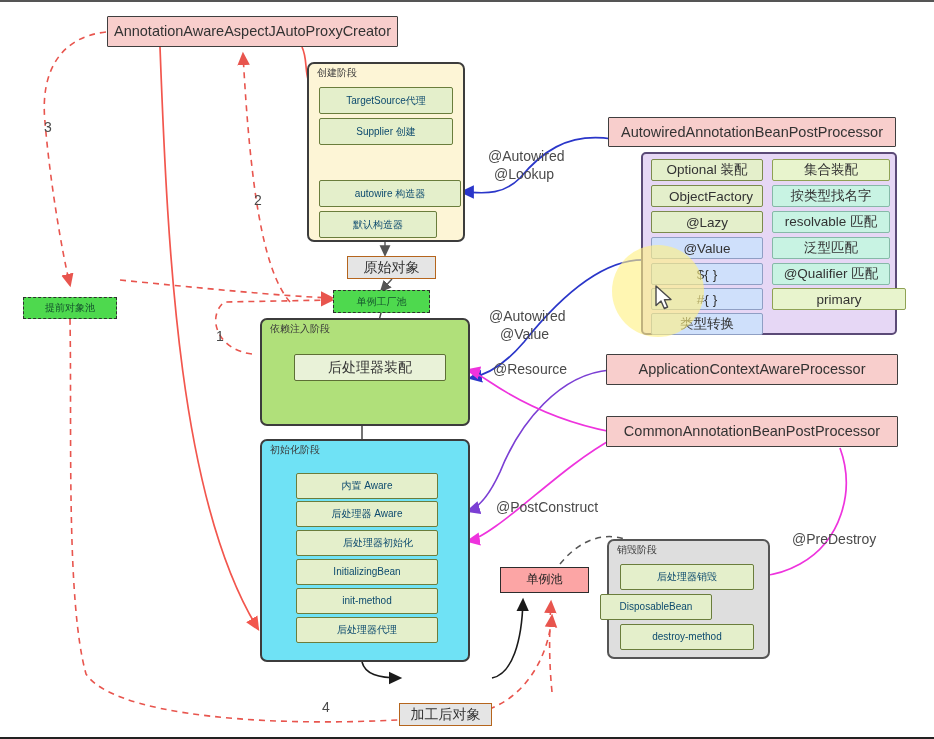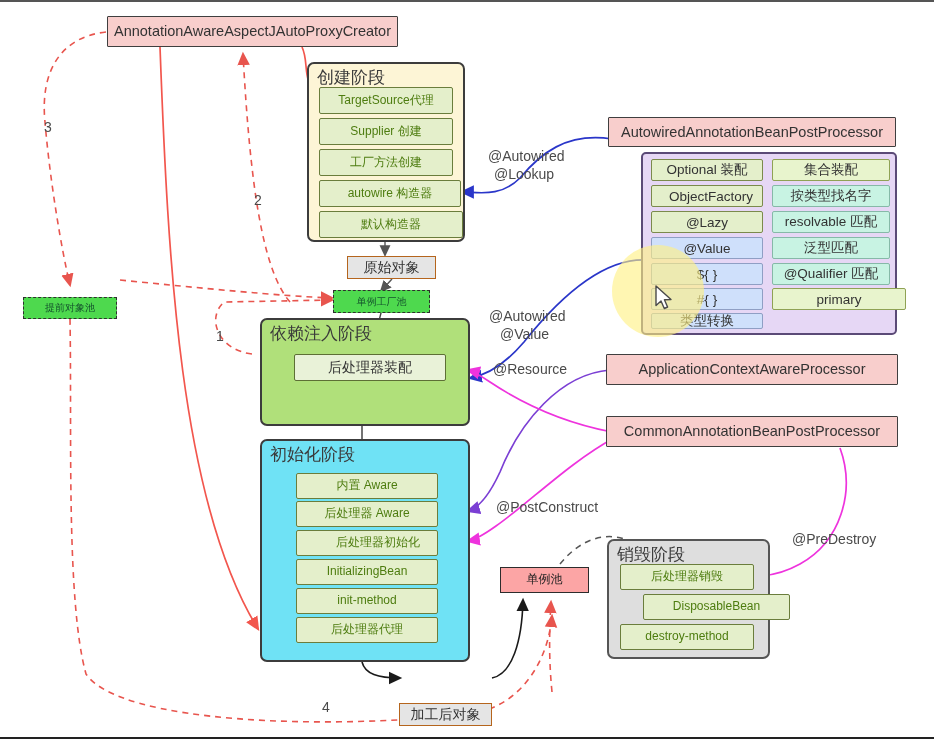--- a/index.html
+++ b/index.html
@@ -47,34 +47,34 @@
   
   .phase{
     position:absolute;
     box-sizing:border-box;
     border-radius:7px;
     z-index:2;
   }
   .phase-title{
     position:absolute;
     left:10px;top:5px;
-    font-size:17px;
+    font-size:10px;
     color:#3a3a3a;
     z-index:4;
   }
   .phase-create{ background:#fdf5d6; border:2.2px solid #3c3c3c; }
   .phase-di    { background:#b0e07a; border:2.2px solid #3c3c3c; }
   .phase-init  { background:#6fe2f5; border:2.2px solid #3c3c3c; }
   .phase-destroy{background:#dedede; border:2.2px solid #555555; }
   
   .step{
     background:#e4efcb;
     border:1.3px solid #6a7d3c;
-    color:#4d7c0f;
-    font-size:12px;
+    color:#0c4a6e;
+    font-size:10px;
     border-radius:2px;
   }
   .step-di{
     background:#e9f2d8;
     border:1.3px solid #5d6f35;
     color:#333;
     font-size:14px;
     border-radius:2px;
   }
   
@@ -230,23 +230,22 @@
   <div class="node proc" style="left:608px;top:115px;width:288px;height:30px;">AutowiredAnnotationBeanPostProcessor</div>
 
   <div class="node proc" style="left:606px;top:352px;width:292px;height:31px;">ApplicationContextAwareProcessor</div>
 
   <div class="node proc" style="left:606px;top:414px;width:292px;height:31px;">CommonAnnotationBeanPostProcessor</div>
 
   <div class="phase phase-create" style="left:307px;top:60px;width:158px;height:180px;"></div>
   <div class="phase-title" style="left:317px;top:64px;">创建阶段</div>
   <div class="node step" style="left:319px;top:85px;width:134px;height:27px;">TargetSource代理</div>
   <div class="node step" style="left:319px;top:116px;width:134px;height:27px;">Supplier 创建</div>
-  <div class="node step" style="left:319px;top:147px;width:134px;height:27px;">工厂方法创建</div>
   <div class="node step" style="left:319px;top:178px;width:142px;height:27px;">autowire 构造器</div>
-  <div class="node step" style="left:319px;top:209px;width:144px;height:27px;">默认构造器</div>
+  <div class="node step" style="left:319px;top:209px;width:118px;height:27px;">默认构造器</div>
 
   <div class="node orange" style="left:347px;top:254px;width:89px;height:23px;">原始对象</div>
   <div class="node green-dashed" style="left:333px;top:288px;width:97px;height:23px;">单例工厂池</div>
   <div class="node green-dashed" style="left:23px;top:295px;width:94px;height:22px;">提前对象池</div>
   <div class="node orange" style="left:399px;top:665px;width:93px;height:23px;margin-top:36px;">加工后对象</div>
   <div class="node green-solid" style="left:500px;top:565px;width:89px;height:26px;">单例池</div>
 
   <div class="phase phase-di" style="left:260px;top:316px;width:210px;height:108px;"></div>
   <div class="phase-title" style="left:270px;top:320px;">依赖注入阶段</div>
   <div class="node step-di" style="left:294px;top:352px;width:152px;height:27px;">后处理器装配</div>
@@ -256,32 +255,32 @@
   <div class="node step" style="left:296px;top:471px;width:142px;height:26px;">内置 Aware</div>
   <div class="node step" style="left:296px;top:499px;width:142px;height:26px;">后处理器 Aware</div>
   <div class="node step" style="left:296px;top:528px;width:142px;height:26px;padding-left:22px;">后处理器初始化</div>
   <div class="node step" style="left:296px;top:557px;width:142px;height:26px;">InitializingBean</div>
   <div class="node step" style="left:296px;top:586px;width:142px;height:26px;">init-method</div>
   <div class="node step" style="left:296px;top:615px;width:142px;height:26px;">后处理器代理</div>
 
   <div class="phase phase-destroy" style="left:607px;top:537px;width:163px;height:120px;"></div>
   <div class="phase-title" style="left:617px;top:541px;">销毁阶段</div>
   <div class="node step" style="left:620px;top:562px;width:134px;height:26px;">后处理器销毁</div>
-  <div class="node step" style="left:643px;top:592px;width:147px;height:26px;">DisposableBean</div>
+  <div class="node step" style="left:600px;top:592px;width:112px;height:26px;">DisposableBean</div>
   <div class="node step" style="left:620px;top:622px;width:134px;height:26px;">destroy-method</div>
 
   <div id="ann-panel" style="left:641px;top:150px;width:256px;height:183px;"></div>
 
   <div class="ann-cell c-green" style="left:651px;top:157px;width:112px;height:22px;">Optional 装配</div>
   <div class="ann-cell c-green" style="left:651px;top:183px;width:112px;height:22px;padding-left:8px;">ObjectFactory</div>
   <div class="ann-cell c-green" style="left:651px;top:209px;width:112px;height:22px;">@Lazy</div>
   <div class="ann-cell c-blue" style="left:651px;top:235px;width:112px;height:22px;">@Value</div>
   <div class="ann-cell c-blue" style="left:651px;top:261px;width:112px;height:22px;">${ }</div>
   <div class="ann-cell c-blue" style="left:651px;top:286px;width:112px;height:22px;">#{ }</div>
-  <div class="ann-cell c-blue" style="left:651px;top:311px;width:112px;height:16px;">类型转换</div>
+  <div class="ann-cell c-blue" style="left:651px;top:311px;width:112px;height:22px;">类型转换</div>
 
   <div class="ann-cell c-lime" style="left:772px;top:157px;width:118px;height:22px;">集合装配</div>
   <div class="ann-cell c-mint" style="left:772px;top:183px;width:118px;height:22px;">按类型找名字</div>
   <div class="ann-cell c-mint" style="left:772px;top:209px;width:118px;height:22px;">resolvable 匹配</div>
   <div class="ann-cell c-mint" style="left:772px;top:235px;width:118px;height:22px;">泛型匹配</div>
   <div class="ann-cell c-mint" style="left:772px;top:261px;width:118px;height:22px;">@Qualifier 匹配</div>
   <div class="ann-cell c-lime" style="left:772px;top:286px;width:134px;height:22px;">primary</div>
 
   <div class="elabel" style="left:488px;top:146px;">@Autowired</div>
   <div class="elabel" style="left:494px;top:164px;">@Lookup</div>

